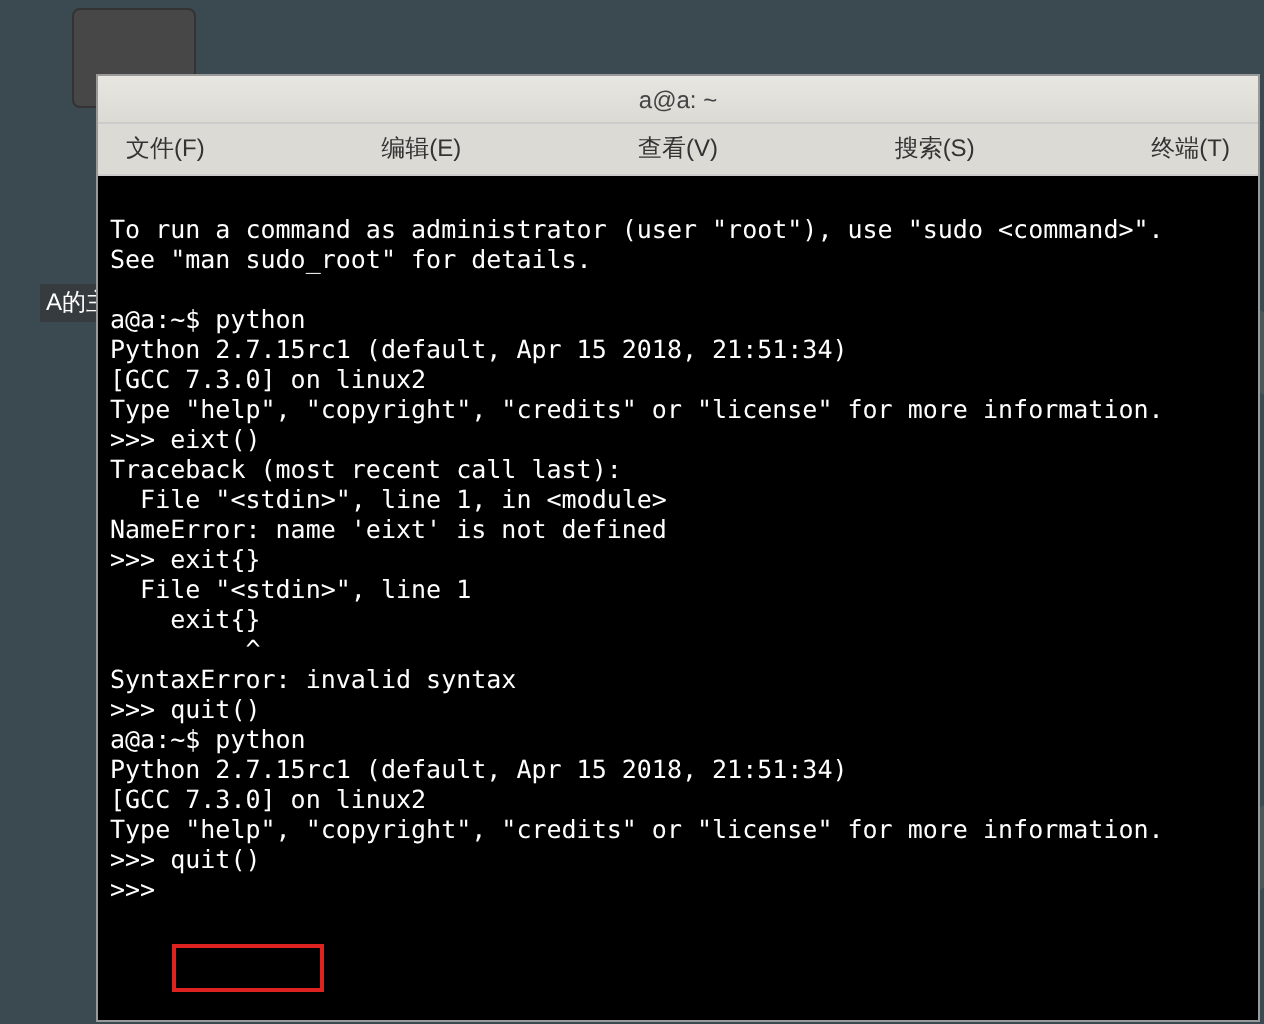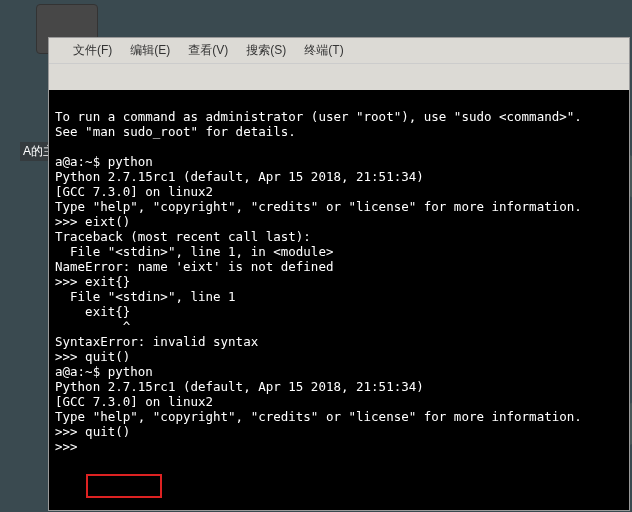--- a/index.html
+++ b/index.html
@@ -54,62 +54,65 @@
     justify-content: center;
     font-size: 12px;
     color: #444;
     border-bottom: 1px solid #ccc;
   }
   .menubar {
     height: 26px;
     background: #dcdad5;
     display: flex;
     align-items: center;
-    padding: 0 16px;
+    padding: 0 6px;
     gap: 2px;
     font-size: 12px;
     color: #333;
     border-bottom: 1px solid #ccc;
+    justify-content: space-between;
   }
   .menu-item {
     padding: 3px 8px;
     cursor: pointer;
   }
   .terminal-body {
     flex: 1;
     background: #000;
     color: #fff;
     font-family: "DejaVu Sans Mono", "Consolas", monospace;
     font-size: 12.5px;
     line-height: 15px;
     padding: 4px 6px;
     white-space: pre;
     overflow: hidden;
     position: relative;
-    margin-top: 26px;
   }
   .red-box {
     position: absolute;
     border: 2px solid #d22;
     left: 37px;
     top: 384px;
     width: 76px;
     height: 24px;
     pointer-events: none;
   }
 </style>
 </head>
 <body>
 
 <div class="desktop">
   <div class="desktop-icon"></div>
   <div class="desktop-icon-label">A的主文件夹</div>
   <div class="desktop-swirl"></div>
 
   <div class="terminal-window">
+    <div class="titlebar">
+      <span>a@a: ~</span>
+    </div>
     <div class="menubar">
       <div class="menu-item">文件(F)</div>
       <div class="menu-item">编辑(E)</div>
       <div class="menu-item">查看(V)</div>
       <div class="menu-item">搜索(S)</div>
       <div class="menu-item">终端(T)</div>
     </div>
     <div class="terminal-body">
 <span>To run a command as administrator (user "root"), use "sudo &lt;command&gt;".</span>
 <span>See "man sudo_root" for details.</span>

